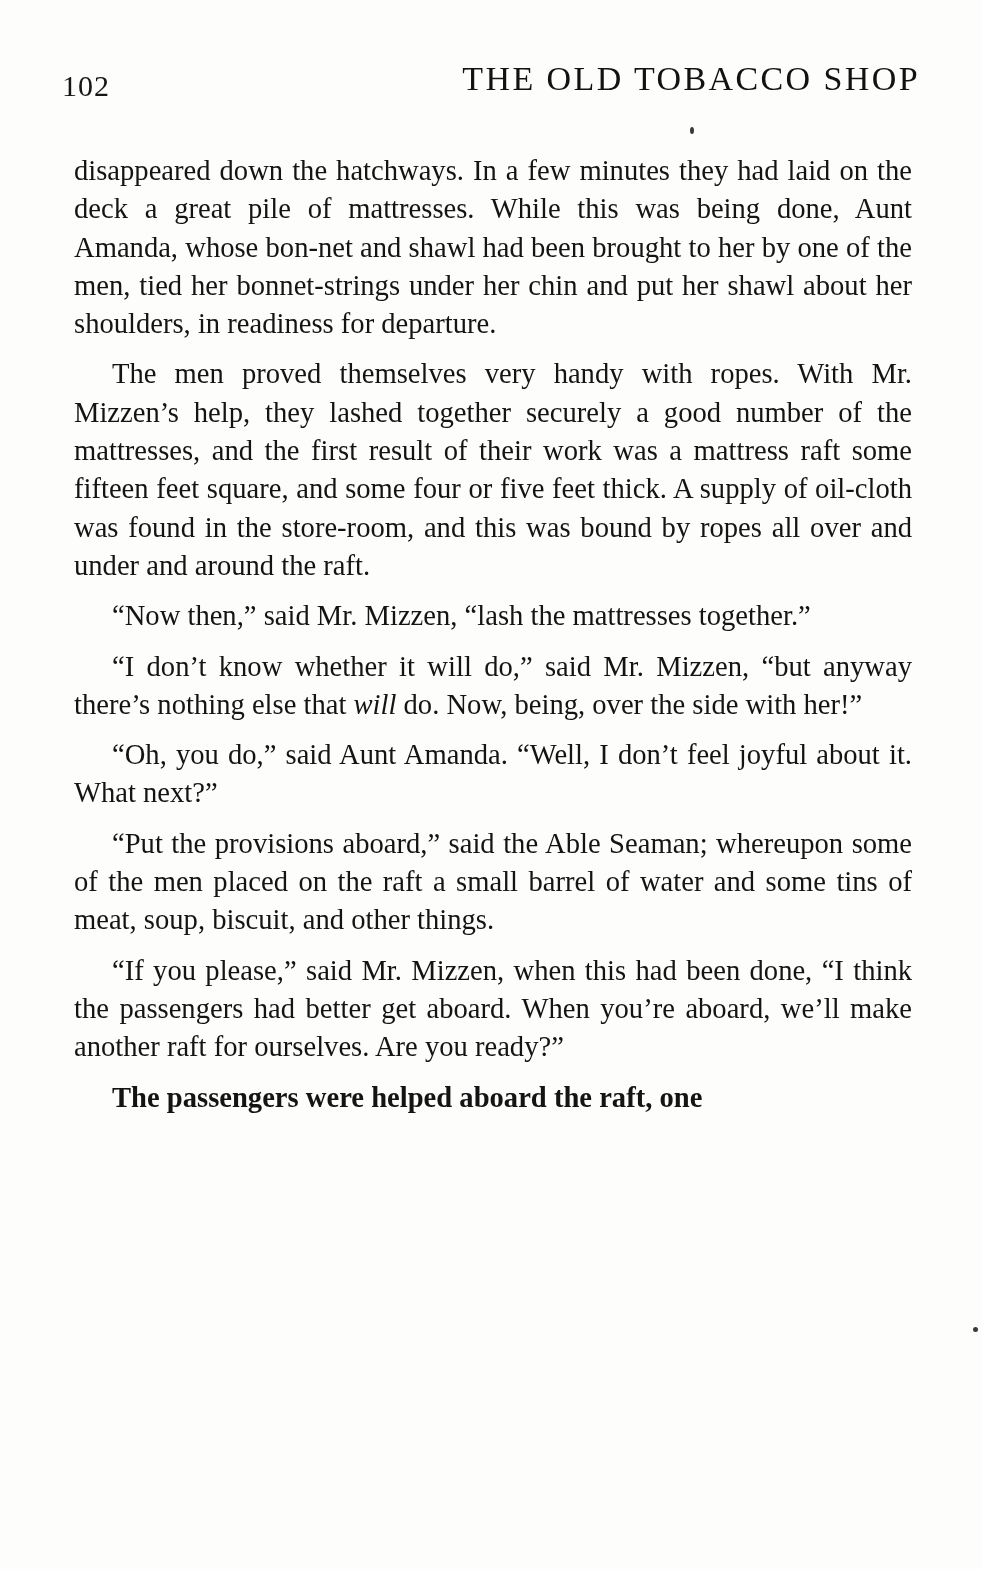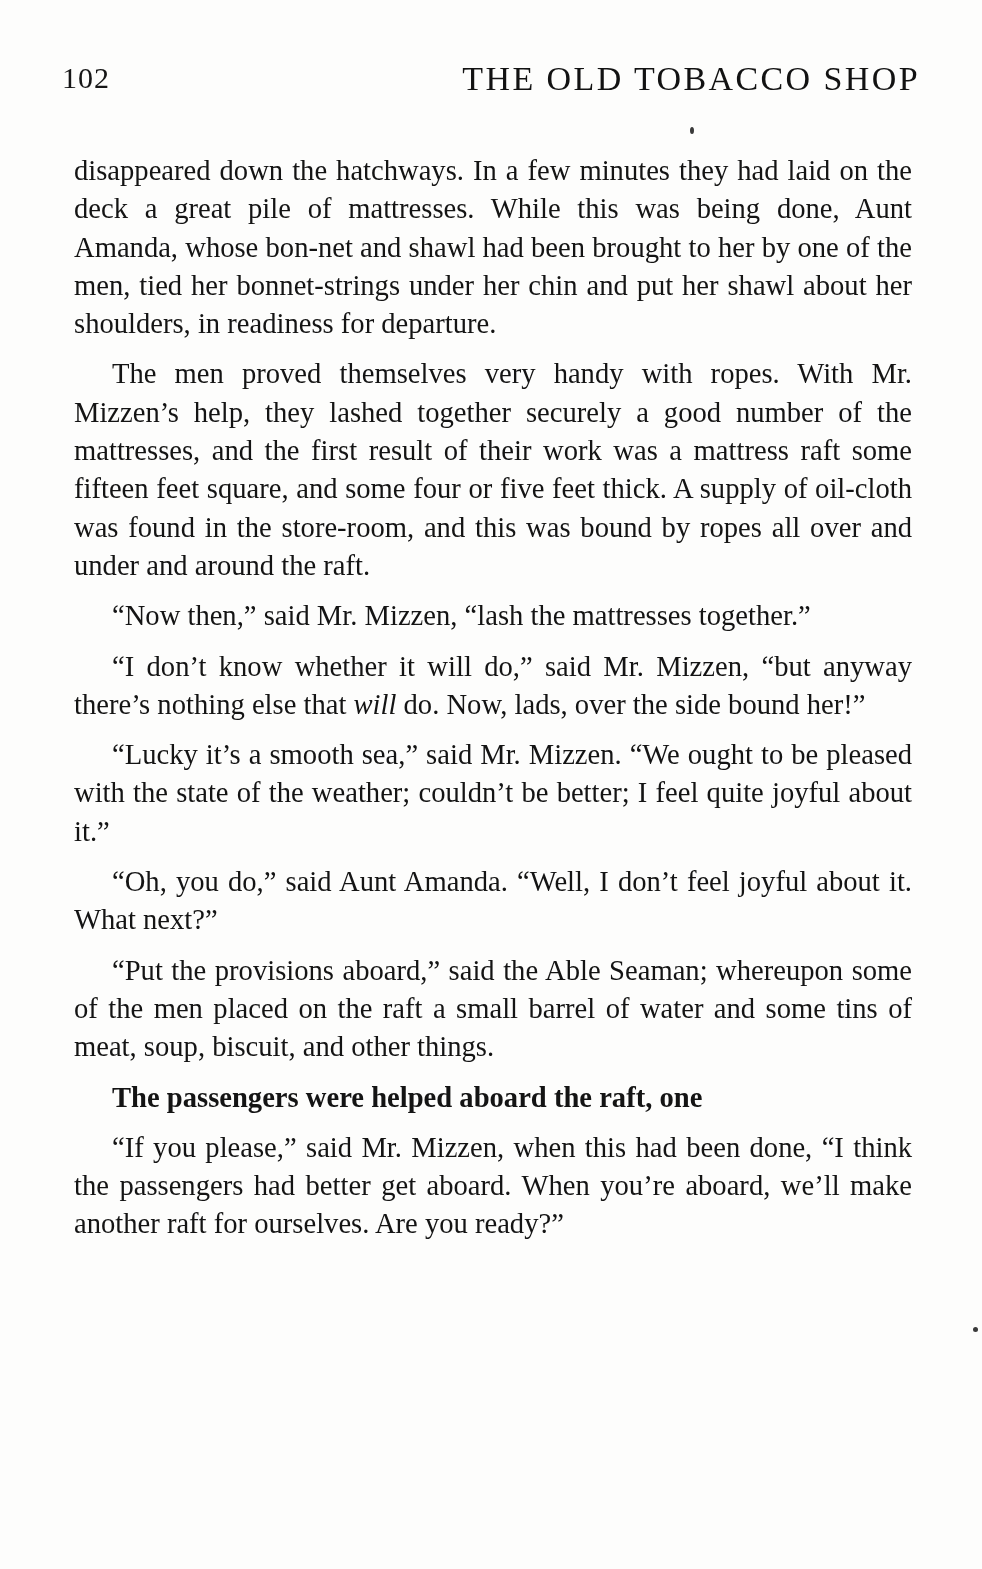--- a/index.html
+++ b/index.html
@@ -25,21 +25,21 @@
   .header {
     position: absolute;
     left: 62px;
     top: 60px;
     width: 858px;
     height: 46px;
   }
   .folio {
     position: absolute;
     left: 0;
-    top: 1px;
+    top: 9px;
     font-size: 30px;
     letter-spacing: 1px;
     color: #161616;
     font-family: "Liberation Serif", serif;
   }
   .running-head {
     position: absolute;
     left: 0;
     top: 0;
     width: 858px;
@@ -91,21 +91,20 @@
     <div class="running-head">THE OLD TOBACCO SHOP</div>
   </div>
 
   <div class="speck speck-a"></div>
   <div class="speck speck-b"></div>
 
   <div class="body-text">
     <p>disappeared down the hatchways.   In a few minutes they had laid on the deck a great pile of mattresses. While this was being done, Aunt Amanda, whose bon-net and shawl had been brought to her by one of the men, tied her bonnet-strings under her chin and put her shawl about her shoulders, in readiness for departure.</p>
     <p class="indent">The men proved themselves very handy with ropes. With Mr. Mizzen’s help, they lashed together securely a good number of the mattresses, and the first result of their work was a mattress raft some fifteen feet square, and some four or five feet thick.   A supply of oil-cloth was found in the store-room, and this was bound by ropes all over and under and around the raft.</p>
     <p class="indent">“Now then,” said Mr. Mizzen, “lash the mattresses together.”</p>
-    <p class="indent"><span>“I don’t know whether it will do,” said Mr. Mizzen, “but anyway there’s nothing else that </span><i>will</i><span> do.   Now, lads, over the side bound her!”</span></p>
-    <p class="indent">“Lucky it’s a smooth sea,” said Mr. Mizzen.   “We ought to be pleased with the state of the weather; couldn’t be better; I feel quite joyful about it.”</p>
+    <p class="indent"><span>“I don’t know whether it will do,” said Mr. Mizzen, “but anyway there’s nothing else that </span><i>will</i><span> do.   Now, being, over the side with her!”</span></p>
     <p class="indent">“Oh, you do,” said Aunt Amanda.   “Well, I don’t feel joyful about it.   What next?”</p>
     <p class="indent">“Put the provisions aboard,” said the Able Seaman; whereupon some of the men placed on the raft a small barrel of water and some tins of meat, soup, biscuit, and other things.</p>
+    <p class="indent">“If you please,” said Mr. Mizzen, when this had been done, “I think the passengers had better get aboard.   When you’re aboard, we’ll make another raft for ourselves.   Are you ready?”</p>
     <p class="indent bolder">The passengers were helped aboard the raft, one</p>
-    <p class="indent">“If you please,” said Mr. Mizzen, when this had been done, “I think the passengers had better get aboard.   When you’re aboard, we’ll make another raft for ourselves.   Are you ready?”</p>
   </div>
 
 </div>
 
 </body></html>

